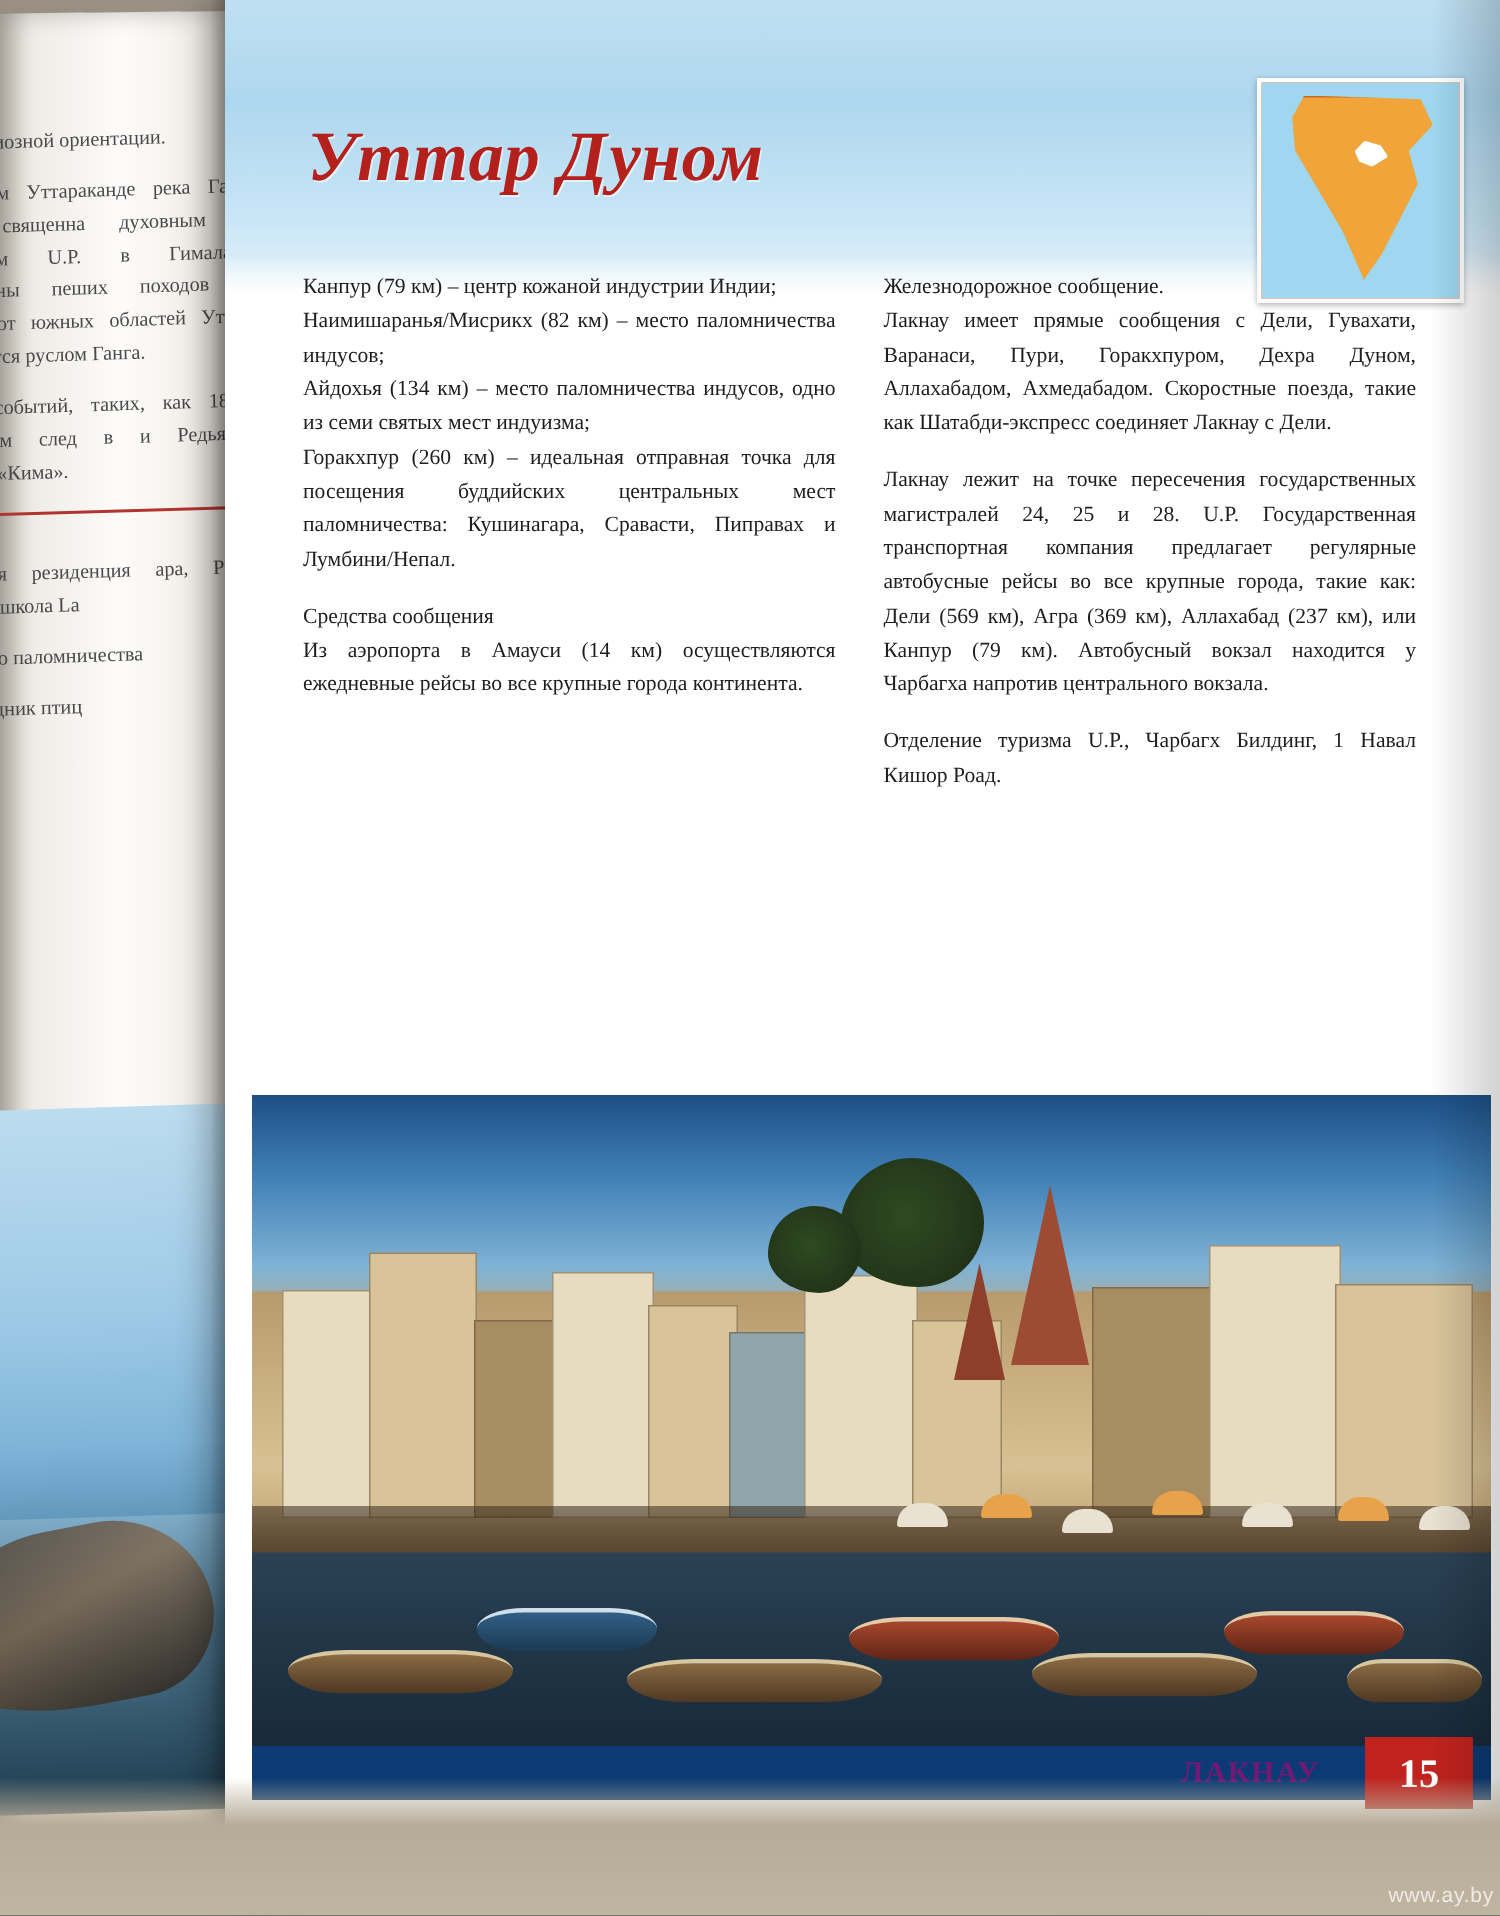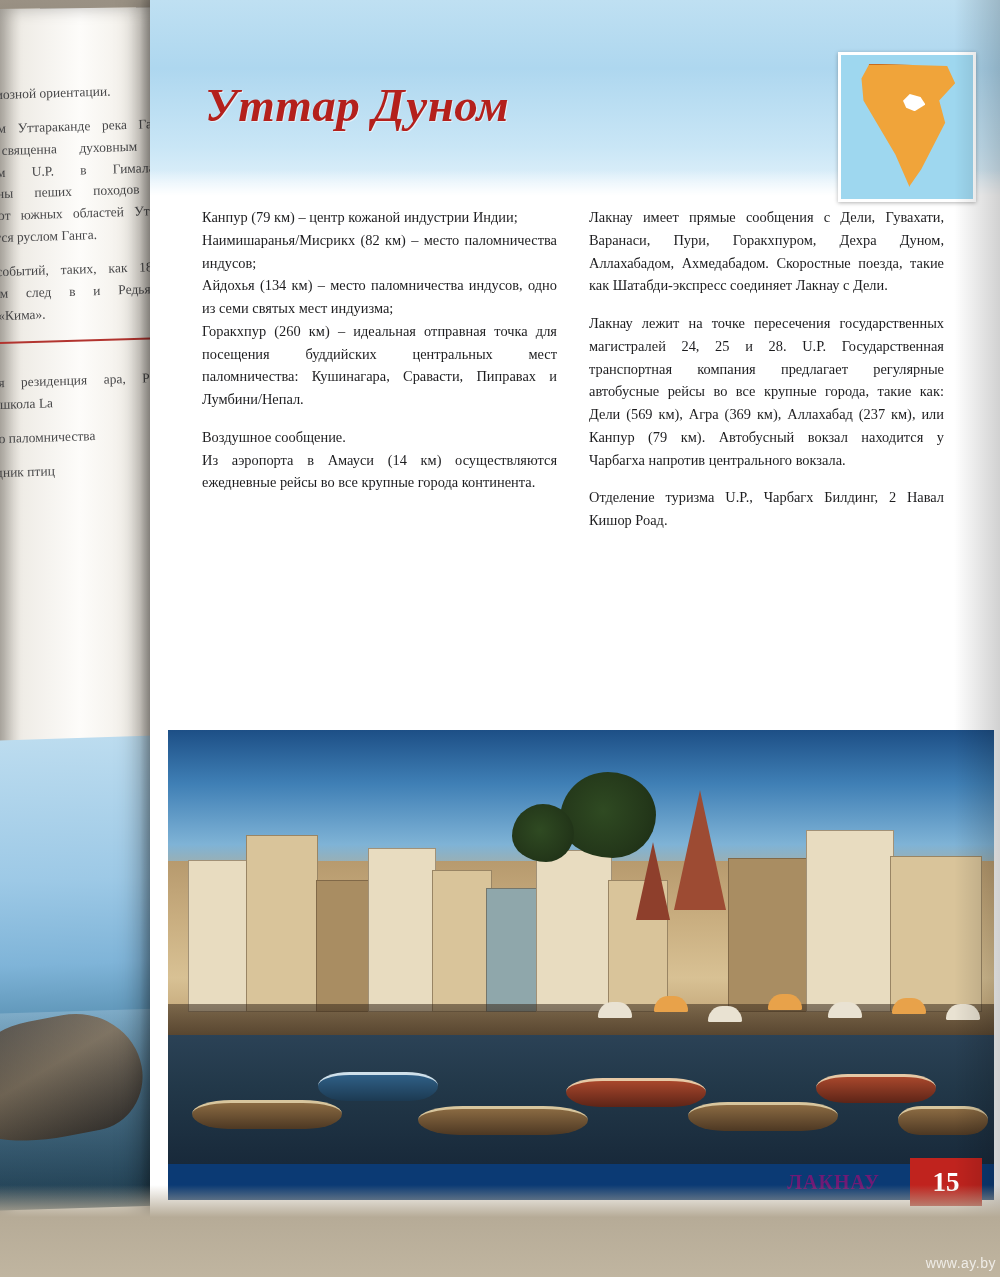--- a/index.html
+++ b/index.html
@@ -176,21 +176,21 @@
     width: 17%;
     height: 12%;
     background: #ffffff;
     clip-path: polygon(0% 40%, 30% 0%, 78% 18%, 100% 62%, 52% 100%, 14% 80%);
   }
 
   
   .cols {
     position: absolute;
     left: 52px;
-    top: 206px;
+    top: 180px;
     width: 742px;
     display: flex;
     gap: 32px;
     font-family: Liberation Serif, serif;
   }
   .col {
     width: 355px;
     font-size: 14.4px;
     line-height: 1.58;
     color: #1d1d1f;
@@ -365,27 +365,28 @@
       <div class="map-land"></div>
       <div class="map-hl"></div>
     </div>
 
     <div class="cols">
       <div class="col">
         <p class="tight">Канпур (79 км) – центр кожаной индустрии Индии;</p>
         <p class="tight">Наимишаранья/Мисрикх (82 км) – место паломничества индусов;</p>
         <p class="tight">Айдохья (134 км) – место паломничества индусов, одно из семи святых мест индуизма;</p>
         <p>Горакхпур (260 км) – идеальная отправная точка для посещения буддийских центральных мест паломничества: Кушинагара, Сравасти, Пиправах и Лумбини/Непал.</p>
-        <p class="tight">Воздушное сообщение.</p>
+        <p class="tight">Средства сообщения</p>
         <p>Из аэропорта в Амауси (14 км) осуществляются ежедневные рейсы во все крупные города континента.</p>
       </div>
       <div class="col">
+        <p class="tight">Железнодорожное сообщение.</p>
         <p>Лакнау имеет прямые сообщения с Дели, Гувахати, Варанаси, Пури, Горакхпуром, Дехра Дуном, Аллахабадом, Ахмедабадом. Скоростные поезда, такие как Шатабди-экспресс соединяет Лакнау с Дели.</p>
         <p>Лакнау лежит на точке пересечения государственных магистралей 24, 25 и 28. U.P. Государственная транспортная компания предлагает регулярные автобусные рейсы во все крупные города, такие как: Дели (569 км), Агра (369 км), Аллахабад (237 км), или Канпур (79 км). Автобусный вокзал находится у Чарбагха напротив центрального вокзала.</p>
-        <p>Отделение туризма U.P., Чарбагх Билдинг, 2 Навал Кишор Роад.</p>
+        <p>Отделение туризма U.P., Чарбагх Билдинг, 1 Навал Кишор Роад.</p>
       </div>
     </div>
 
     <div class="photo">
       <div class="sky"></div>
       <div class="city"></div>
 
       <div class="b light" style="left:20px;  top:130px; width:60px;  height:150px;"></div>
       <div class="b" style="left:78px;  top:105px; width:70px;  height:175px;"></div>
       <div class="b dark" style="left:148px; top:150px; width:54px;  height:130px;"></div>

